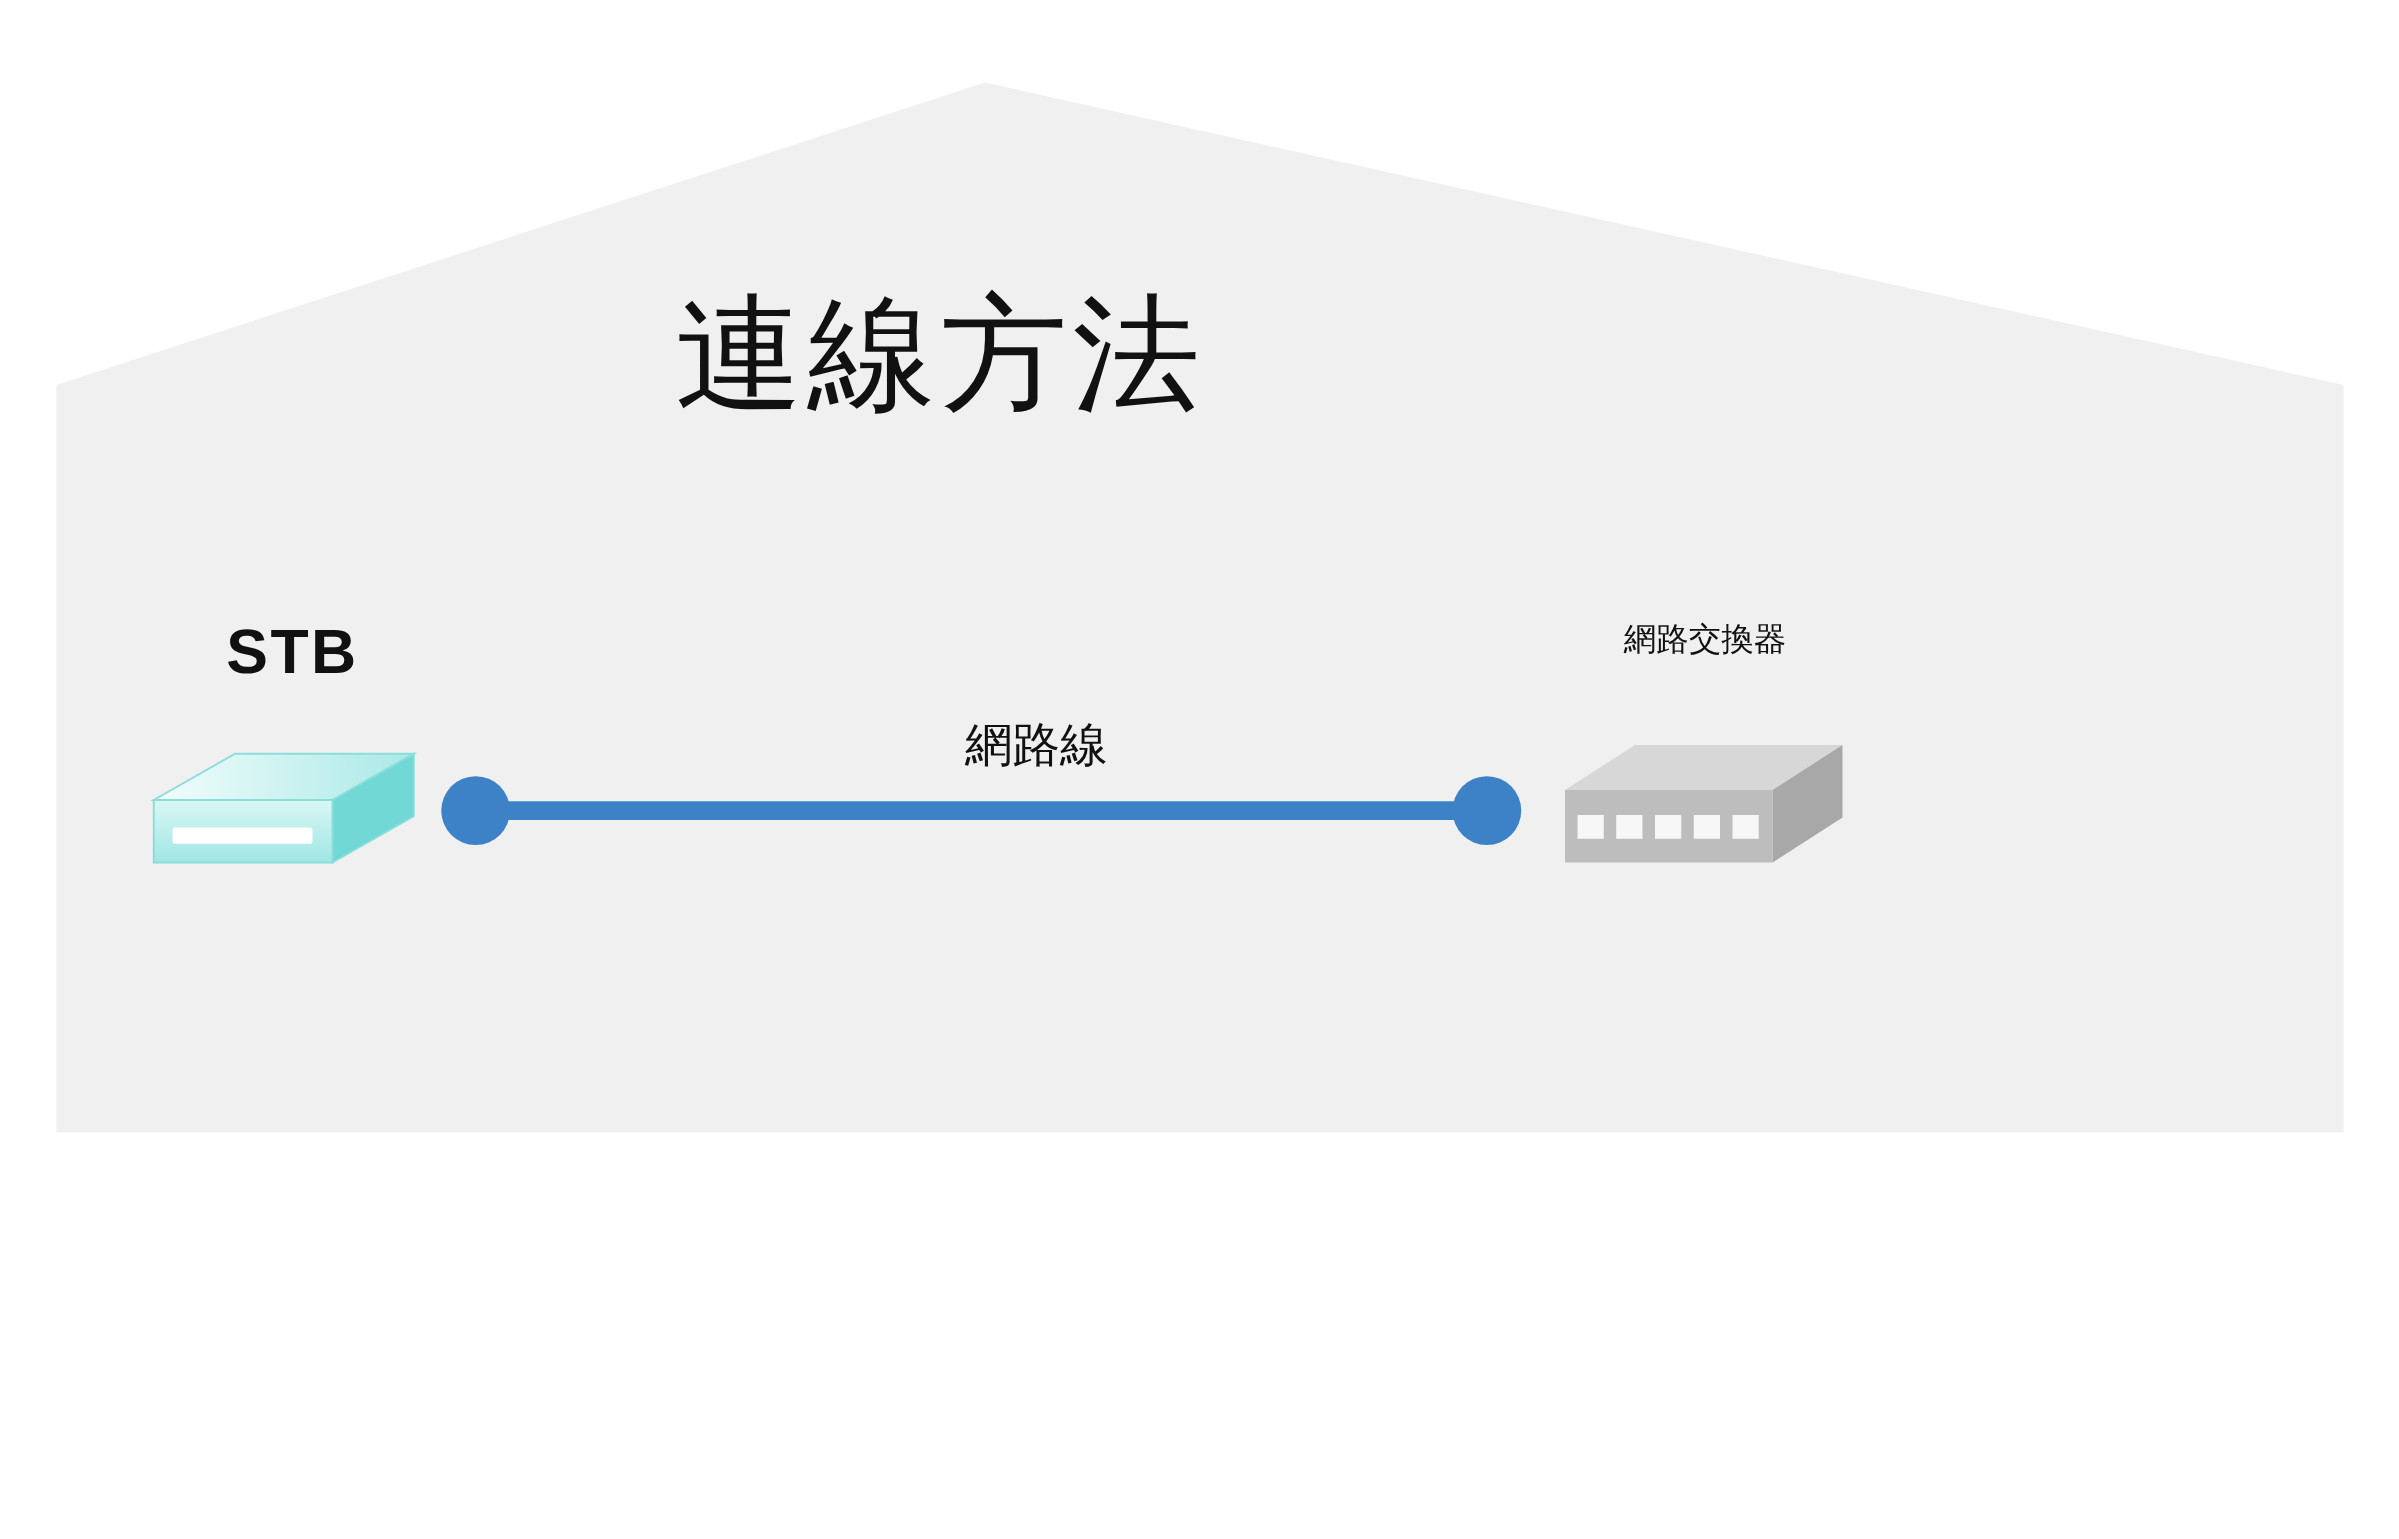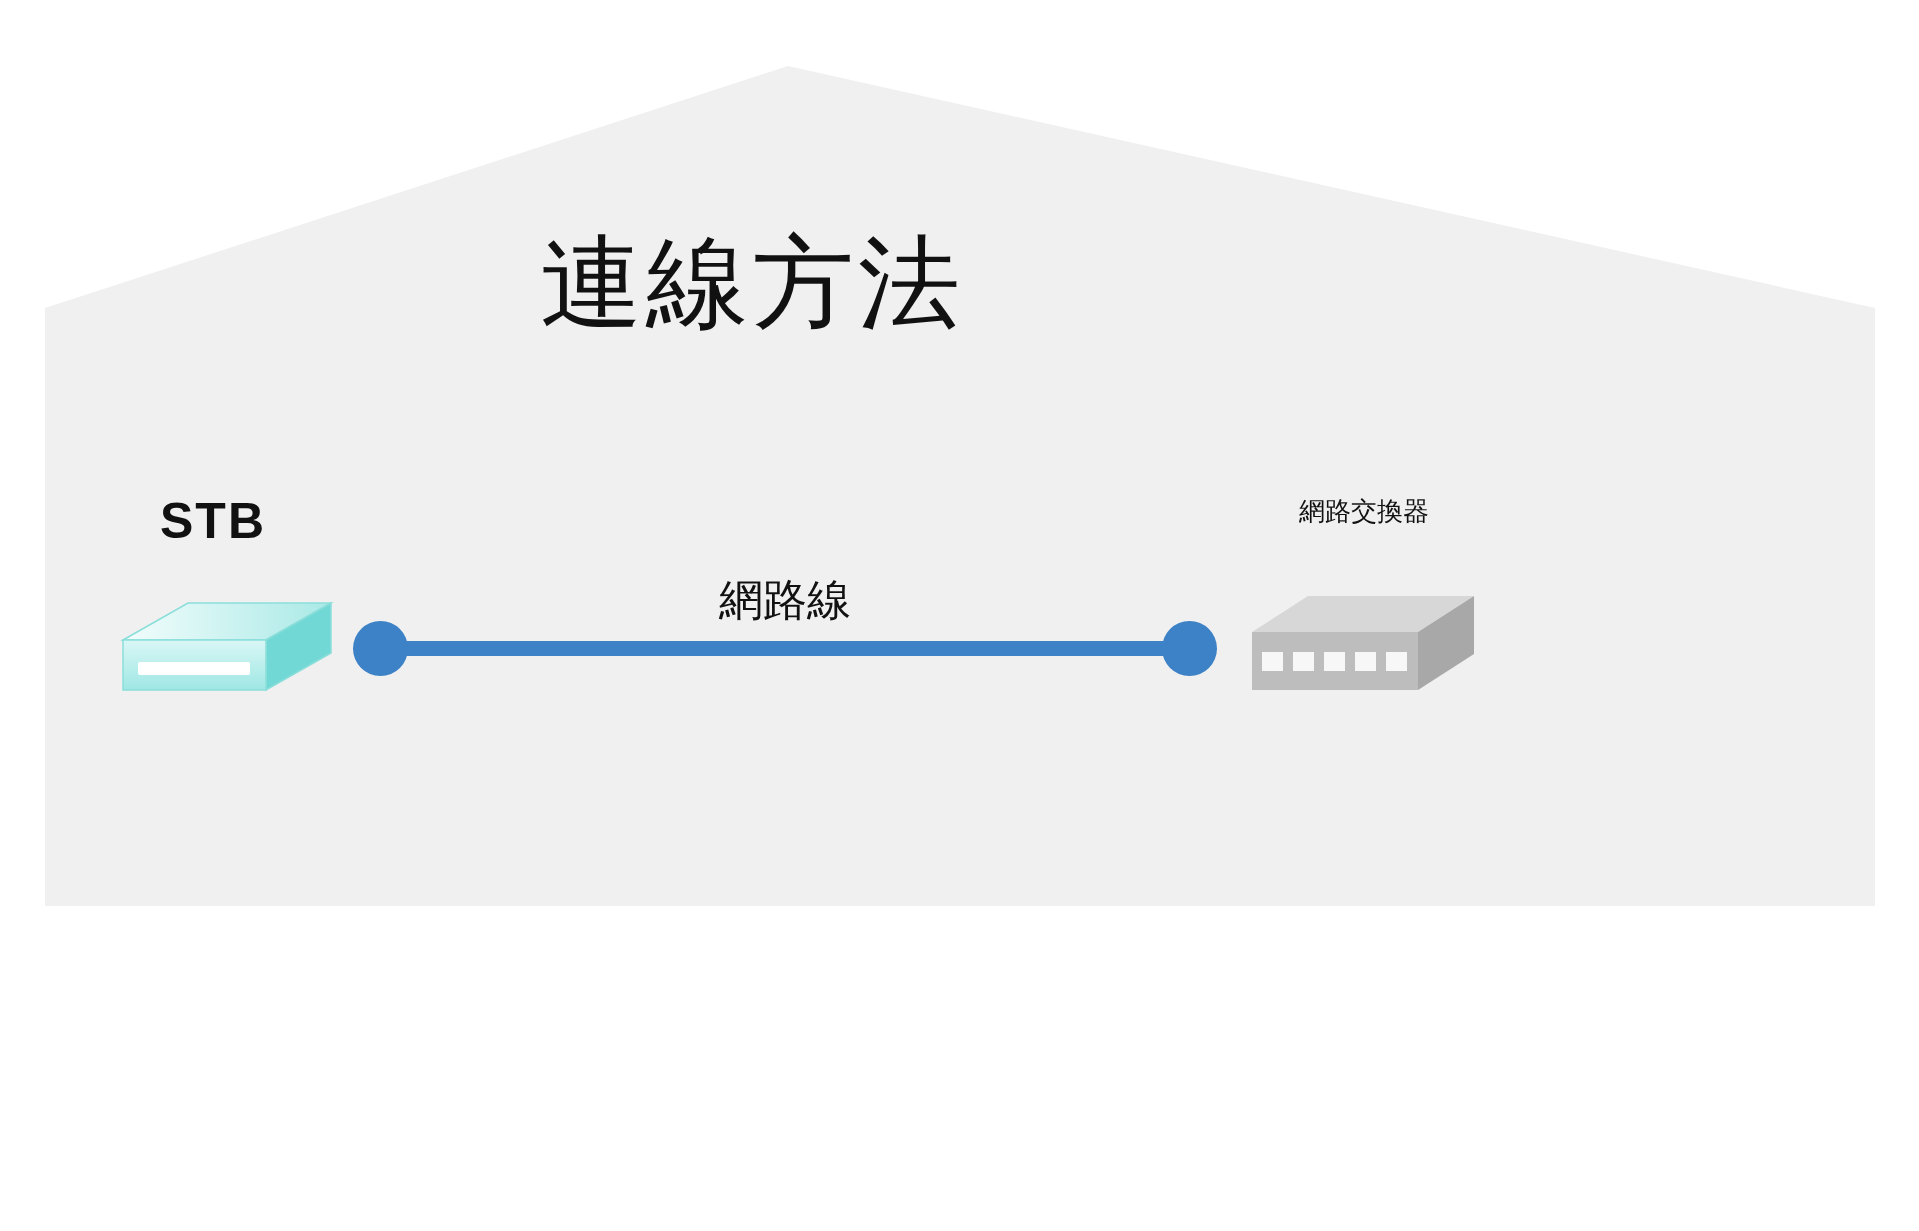--- a/index.html
+++ b/index.html
@@ -29,43 +29,43 @@
     transform: translateX(-50%);
     font-size: 102px;
     font-weight: 400;
     letter-spacing: 4px;
     white-space: nowrap;
     line-height: 1;
     margin-top: 36px;
   }
   .stb-label {
     position: absolute;
-    left: 160px;
+    left: 181px;
     top: 496px;
     font-size: 50px;
     font-weight: 800;
     letter-spacing: 2px;
     line-height: 1;
   }
   .switch-label {
     position: absolute;
     left: 1364px;
     top: 498px;
     transform: translateX(-50%);
     font-size: 26px;
     font-weight: 500;
     white-space: nowrap;
     line-height: 1;
   }
   .cable-label {
     position: absolute;
-    left: 785px;
+    left: 829px;
     top: 578px;
     transform: translateX(-50%);
-    font-size: 44px;
+    font-size: 38px;
     font-weight: 500;
     white-space: nowrap;
     line-height: 1;
   }
   .cable-line {
     position: absolute;
     left: 380px;
     top: 641px;
     width: 810px;
     height: 15px;

